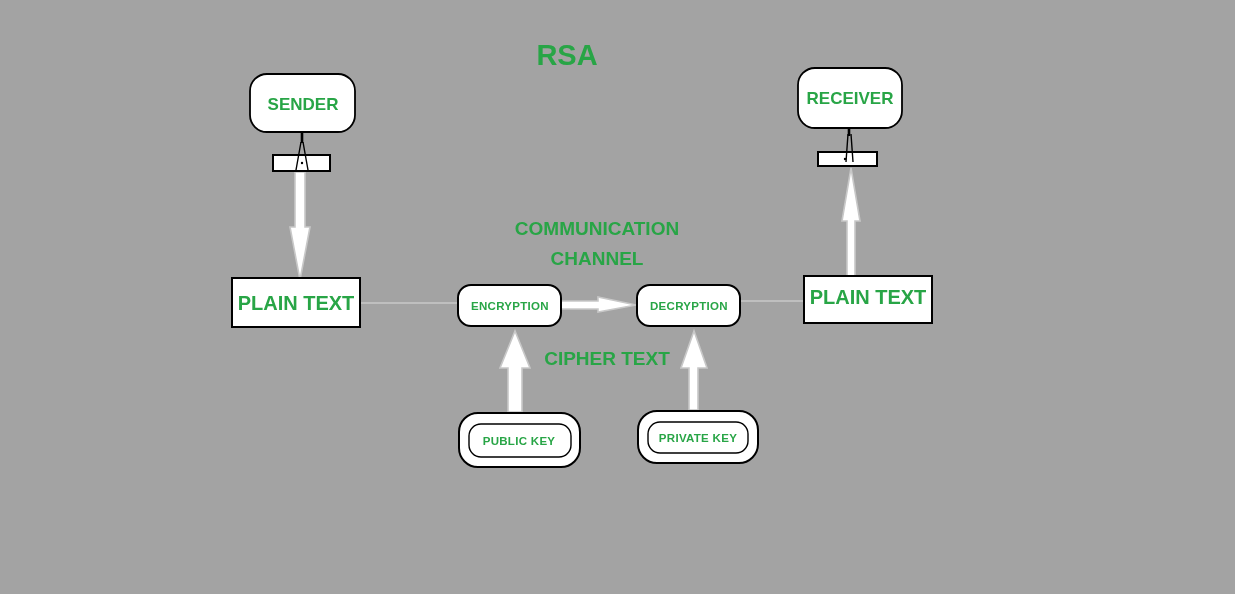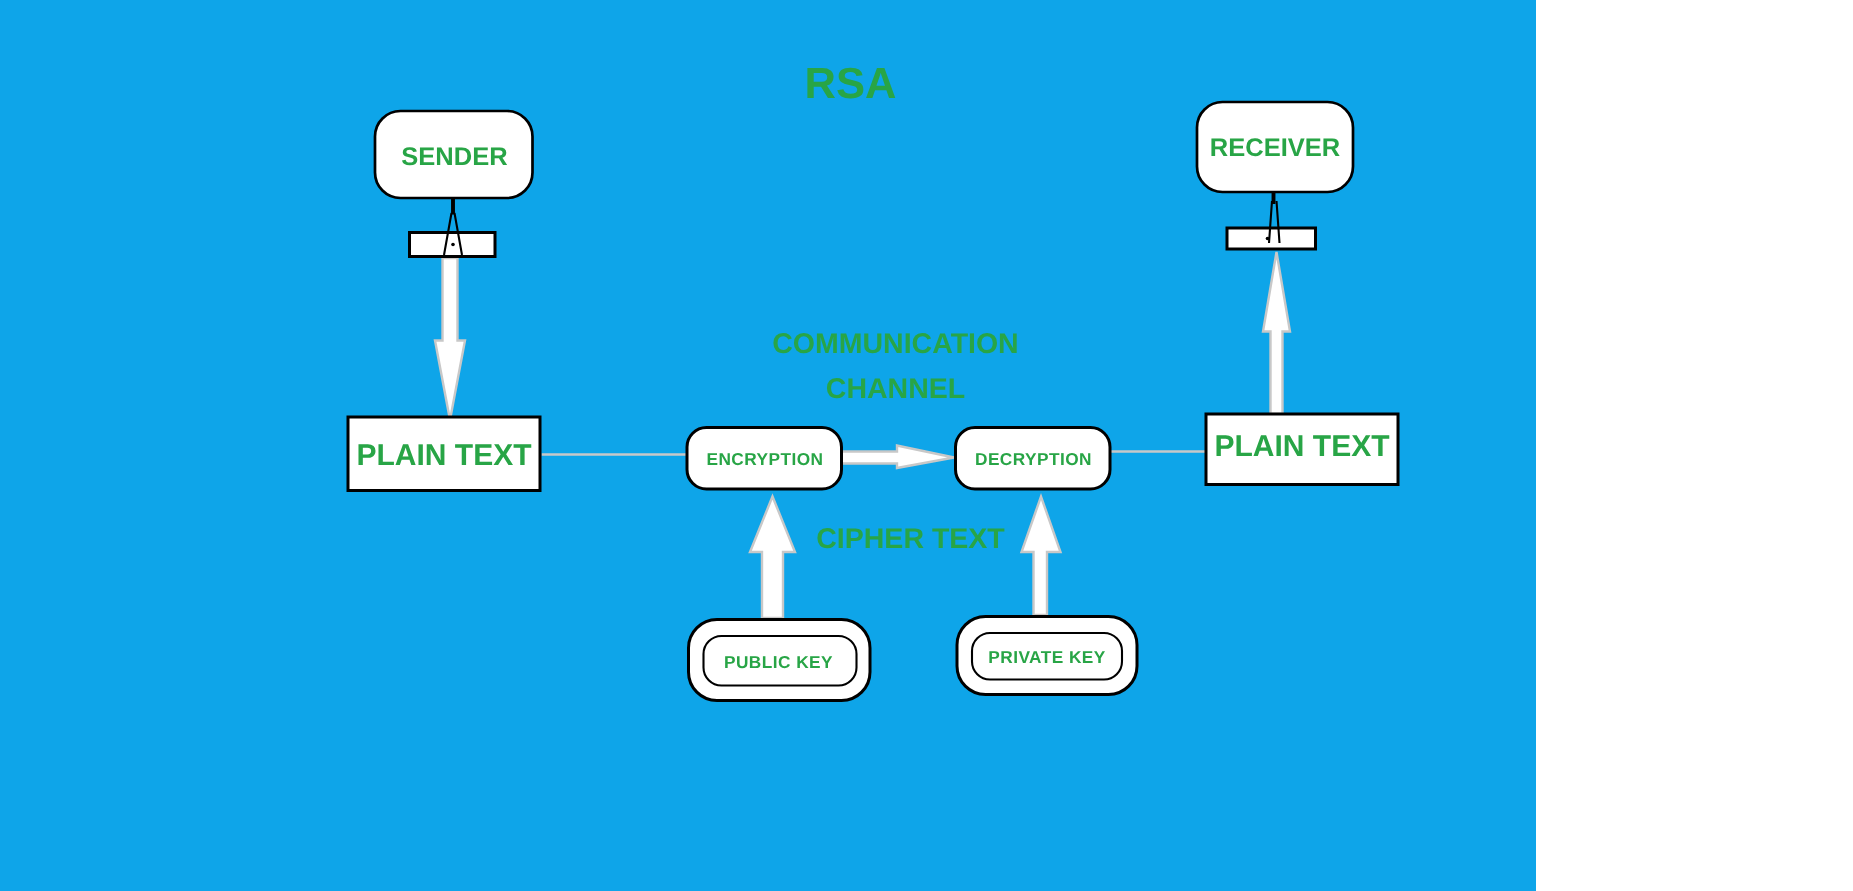--- a/index.html
+++ b/index.html
@@ -2,23 +2,23 @@
 <html><head>
 <meta charset="utf-8">
 <style>
   html, body {
     margin: 0;
     padding: 0;
     background: #ffffff;
   }
   .stage {
     position: relative;
-    width: 1024px;
+    width: 1235px;
     height: 594px;
-    background: #0ea5e9;
+    background: #a3a3a3;
     overflow: hidden;
   }
   svg { display: block; }
   svg text {
     font-family: "Liberation Sans", "DejaVu Sans", sans-serif;
     font-weight: bold;
   }
   .t-title { font-size: 29px; }
   .t-node  { font-size: 17px; }
   .t-plain { font-size: 20px; }

